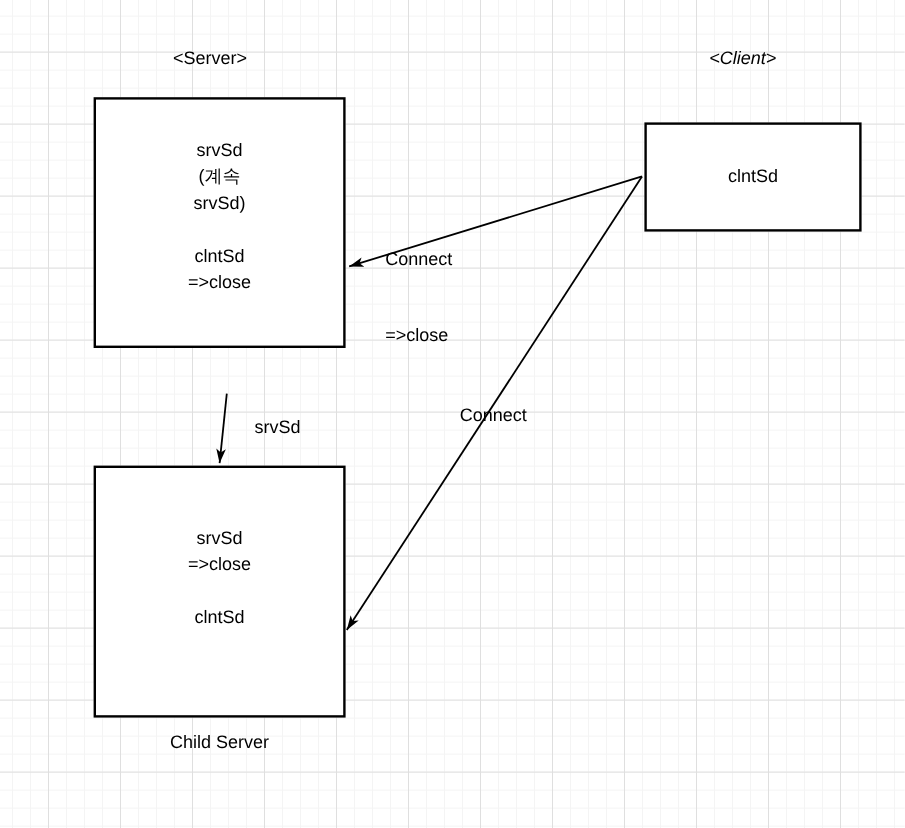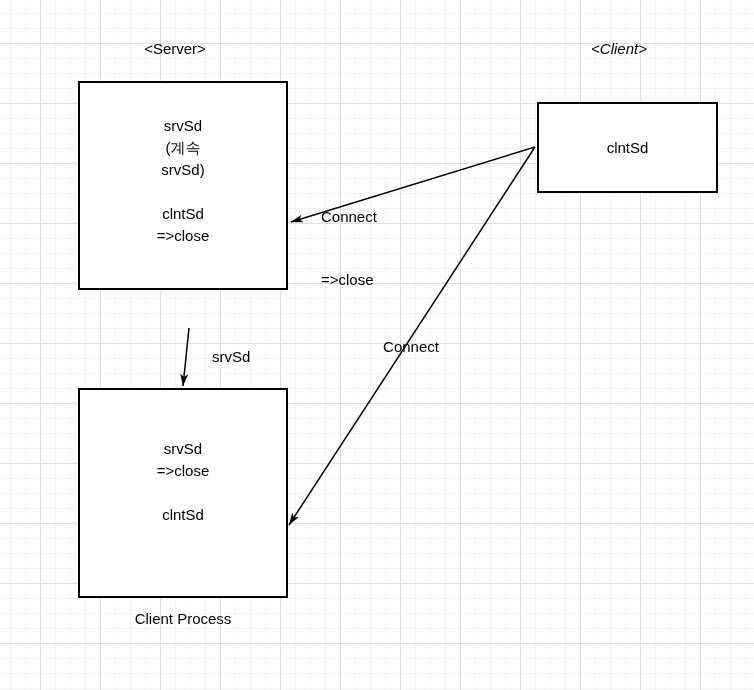--- a/index.html
+++ b/index.html
@@ -69,21 +69,21 @@
     <div class="ln">clntSd</div>
   </div>
 
   <div class="node" style="left:78px; top:388px; width:210px; height:210px;">
     <div class="ln">srvSd</div>
     <div class="ln">=&gt;close</div>
     <div class="ln"></div>
     <div class="ln">clntSd</div>
     <div class="ln"></div>
   </div>
-  <div class="floating-label tc" style="left:108px; top:609px; width:150px; line-height:20px;">Client Process</div>
+  <div class="floating-label tc" style="left:108px; top:609px; width:150px; line-height:20px;">Child Server</div>
 
   <div class="floating-label" style="left:321px; top:164px; line-height:21px;">
     <div>Connect</div>
     <div>=&gt;close</div>
   </div>
 
   <div class="floating-label" style="left:212px; top:347px; line-height:20px;">srvSd</div>
 
   <div class="floating-label tc" style="left:351px; top:302px; width:120px; line-height:18px;">
     <div>Connect</div>

